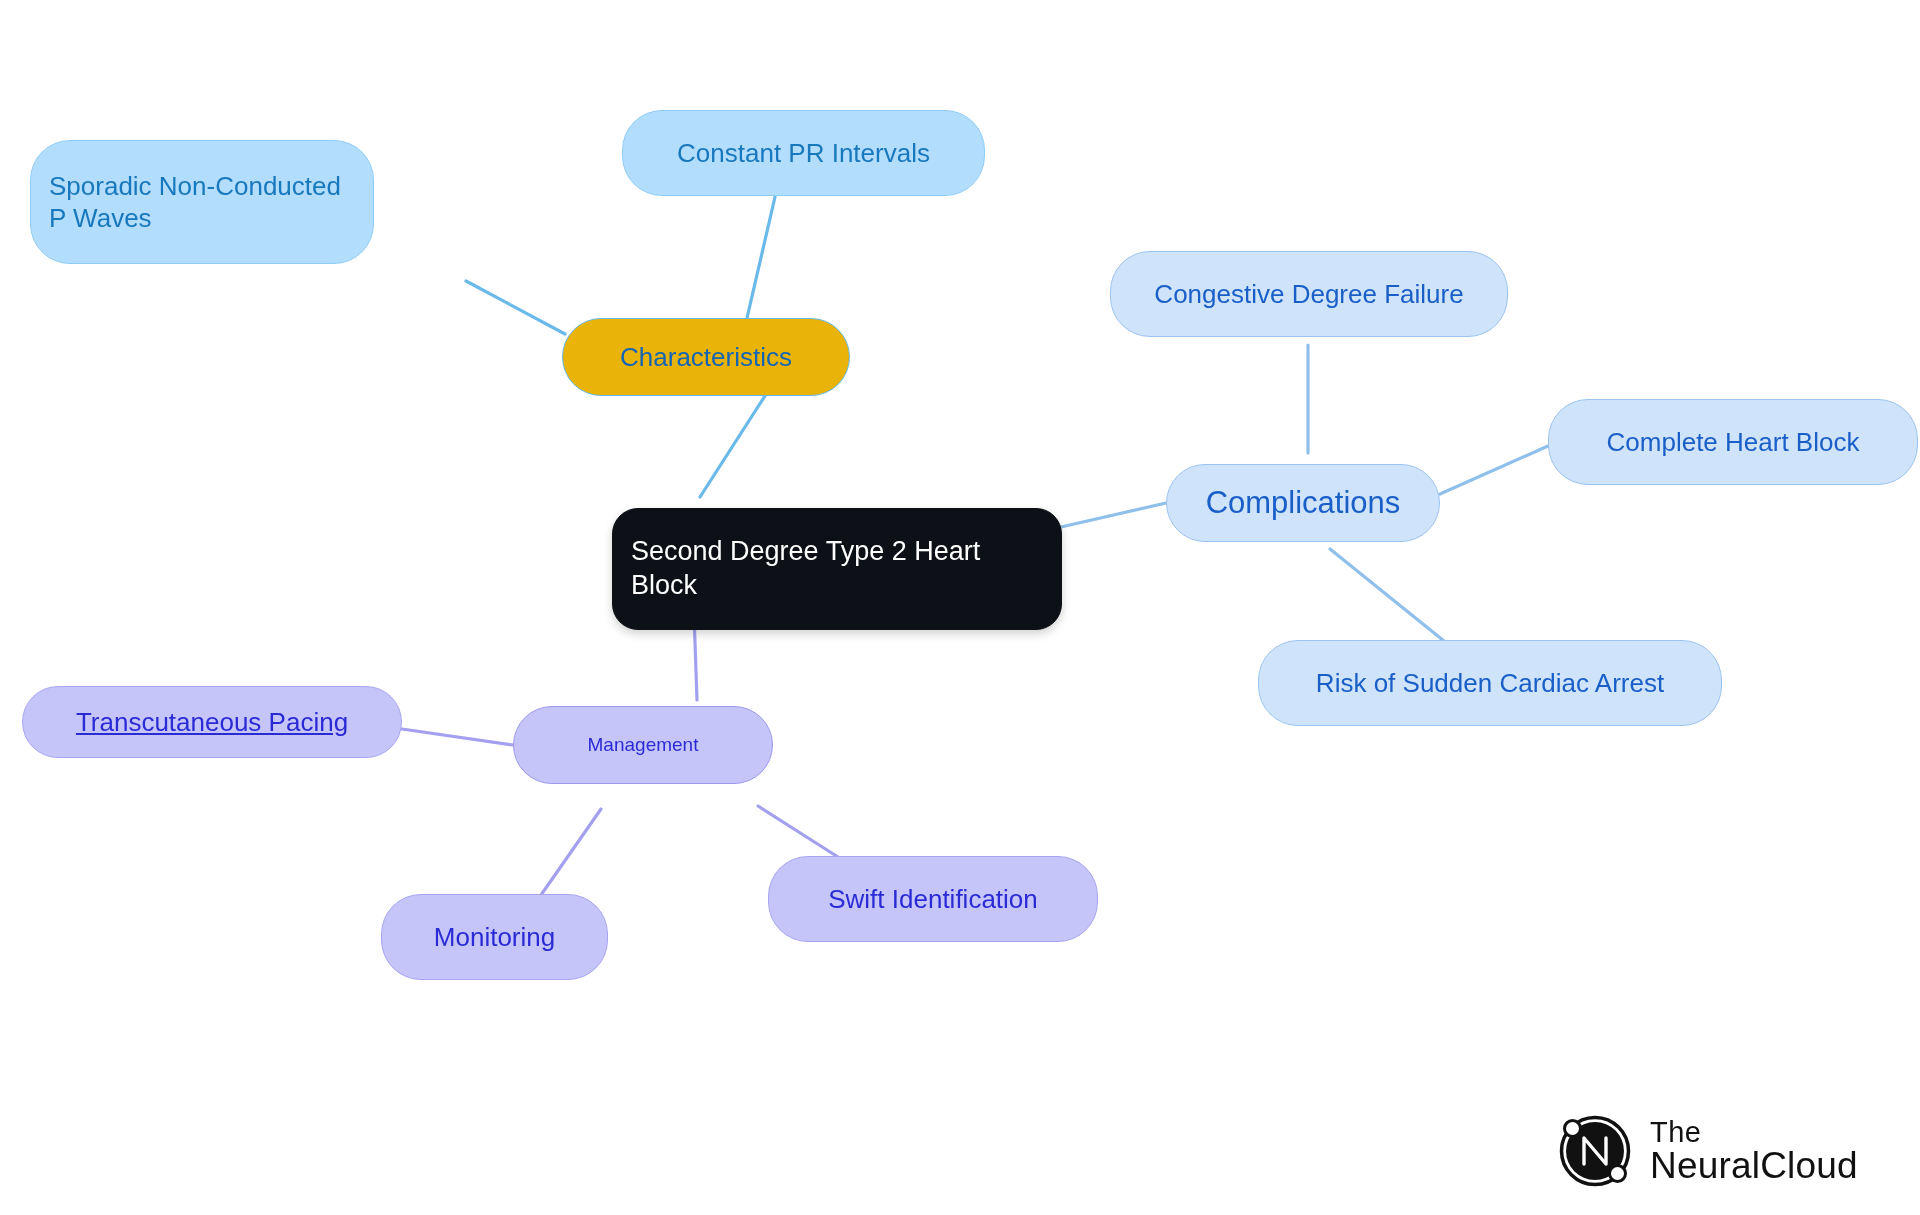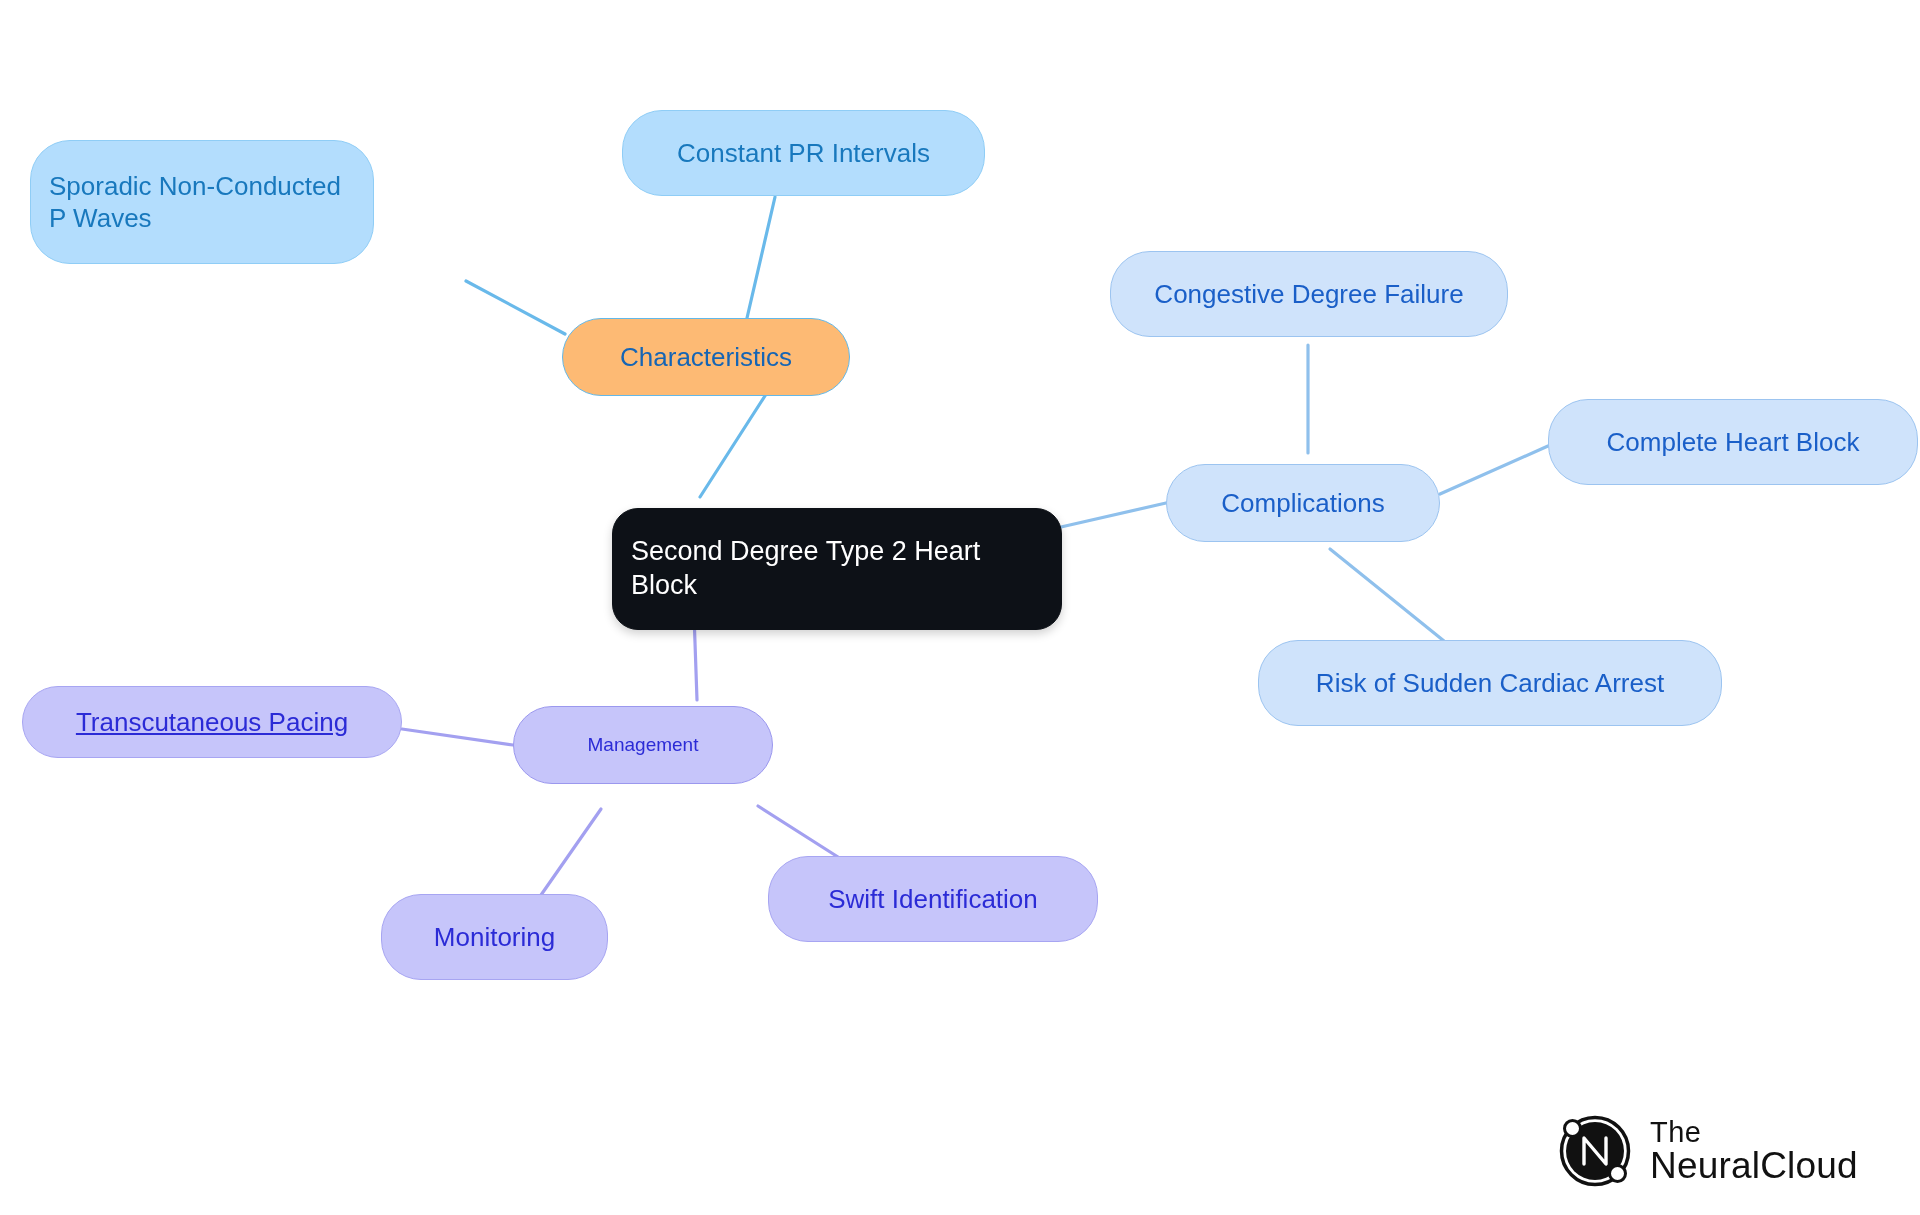--- a/index.html
+++ b/index.html
@@ -41,39 +41,39 @@
   }
   .node-root {
     background: #0d1117;
     border-color: #0d1117;
     color: #ffffff;
     border-radius: 26px;
     font-size: 27px;
     box-shadow: 0 4px 10px rgba(0,0,0,0.18);
   }
   .node-branch-blue {
-    background: #fdba74;
+    background: #eab308;
     border-color: #63b8e8;
     color: #1565b5;
     border-radius: 42px;
     font-size: 26px;
   }
   .node-leaf-blue {
     background: #b3ddfd;
     border-color: #8fcdf6;
     color: #1878bd;
     border-radius: 40px;
     font-size: 26px;
   }
   .node-branch-skyblue {
     background: #cfe3fb;
     border-color: #9cc4f0;
     color: #1a5fc8;
     border-radius: 42px;
-    font-size: 26px;
+    font-size: 31px;
   }
   .node-leaf-skyblue {
     background: #cfe3fb;
     border-color: #9cc4f0;
     color: #1a5fc8;
     border-radius: 40px;
     font-size: 26px;
   }
   .node-branch-purple {
     background: #c6c5fa;

